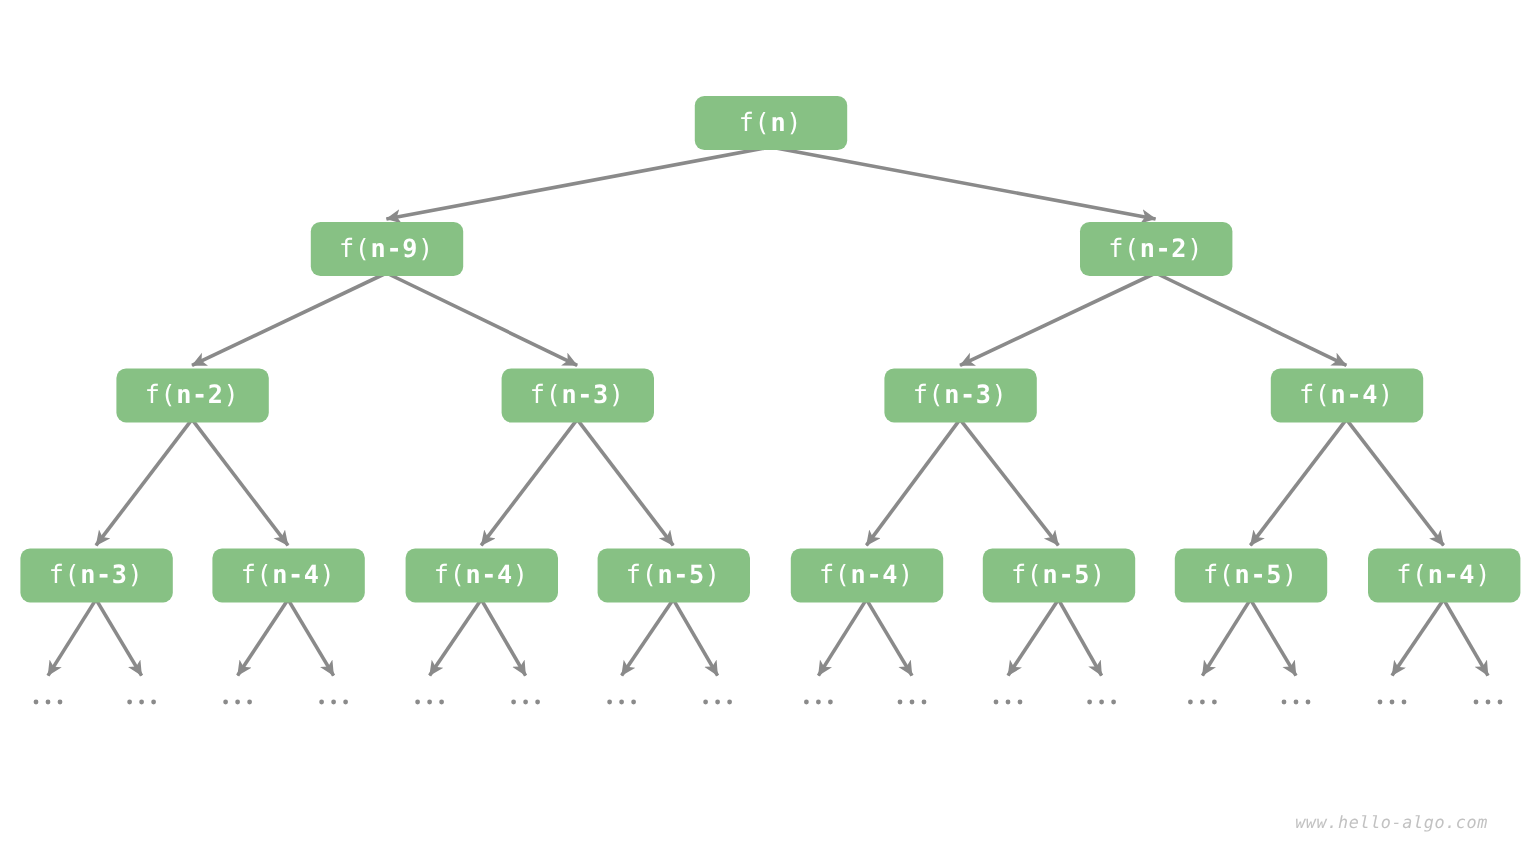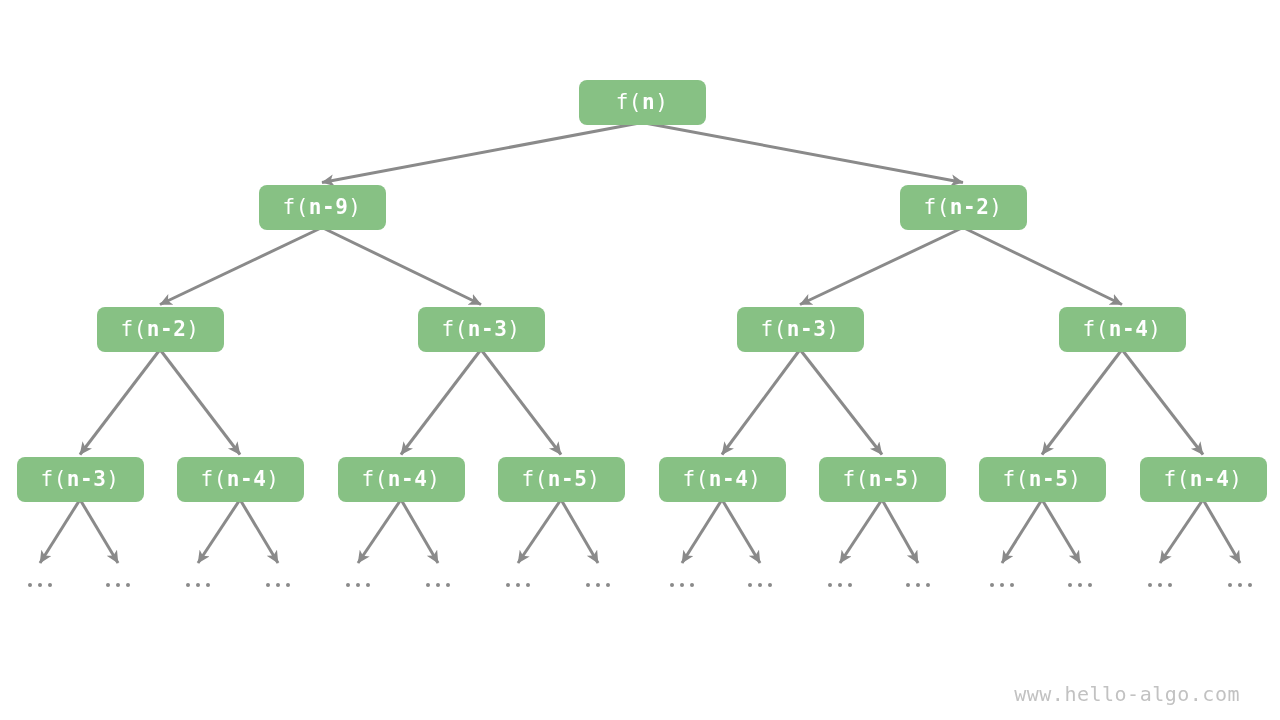--- a/index.html
+++ b/index.html
@@ -45,23 +45,24 @@
   }
   .leaf .dot {
     width: 4px;
     height: 4px;
     border-radius: 50%;
     display: block;
   }
   .watermark {
     position: absolute;
     right: 40px;
-    bottom: 14px;
-    font-size: 20px;
+    bottom: 26px;
+    font-size: 14px;
     letter-spacing: 0.5px;
+    font-style: italic;
   }
 </style>
 </head>
 <body>
 
 <div class="canvas">
 
   <svg class="edges-layer" viewBox="0 0 1280 720" xmlns="http://www.w3.org/2000/svg">
     <defs>
       <marker id="arrowhead" markerUnits="userSpaceOnUse" markerWidth="14" markerHeight="13" refX="12" refY="6" orient="auto">

